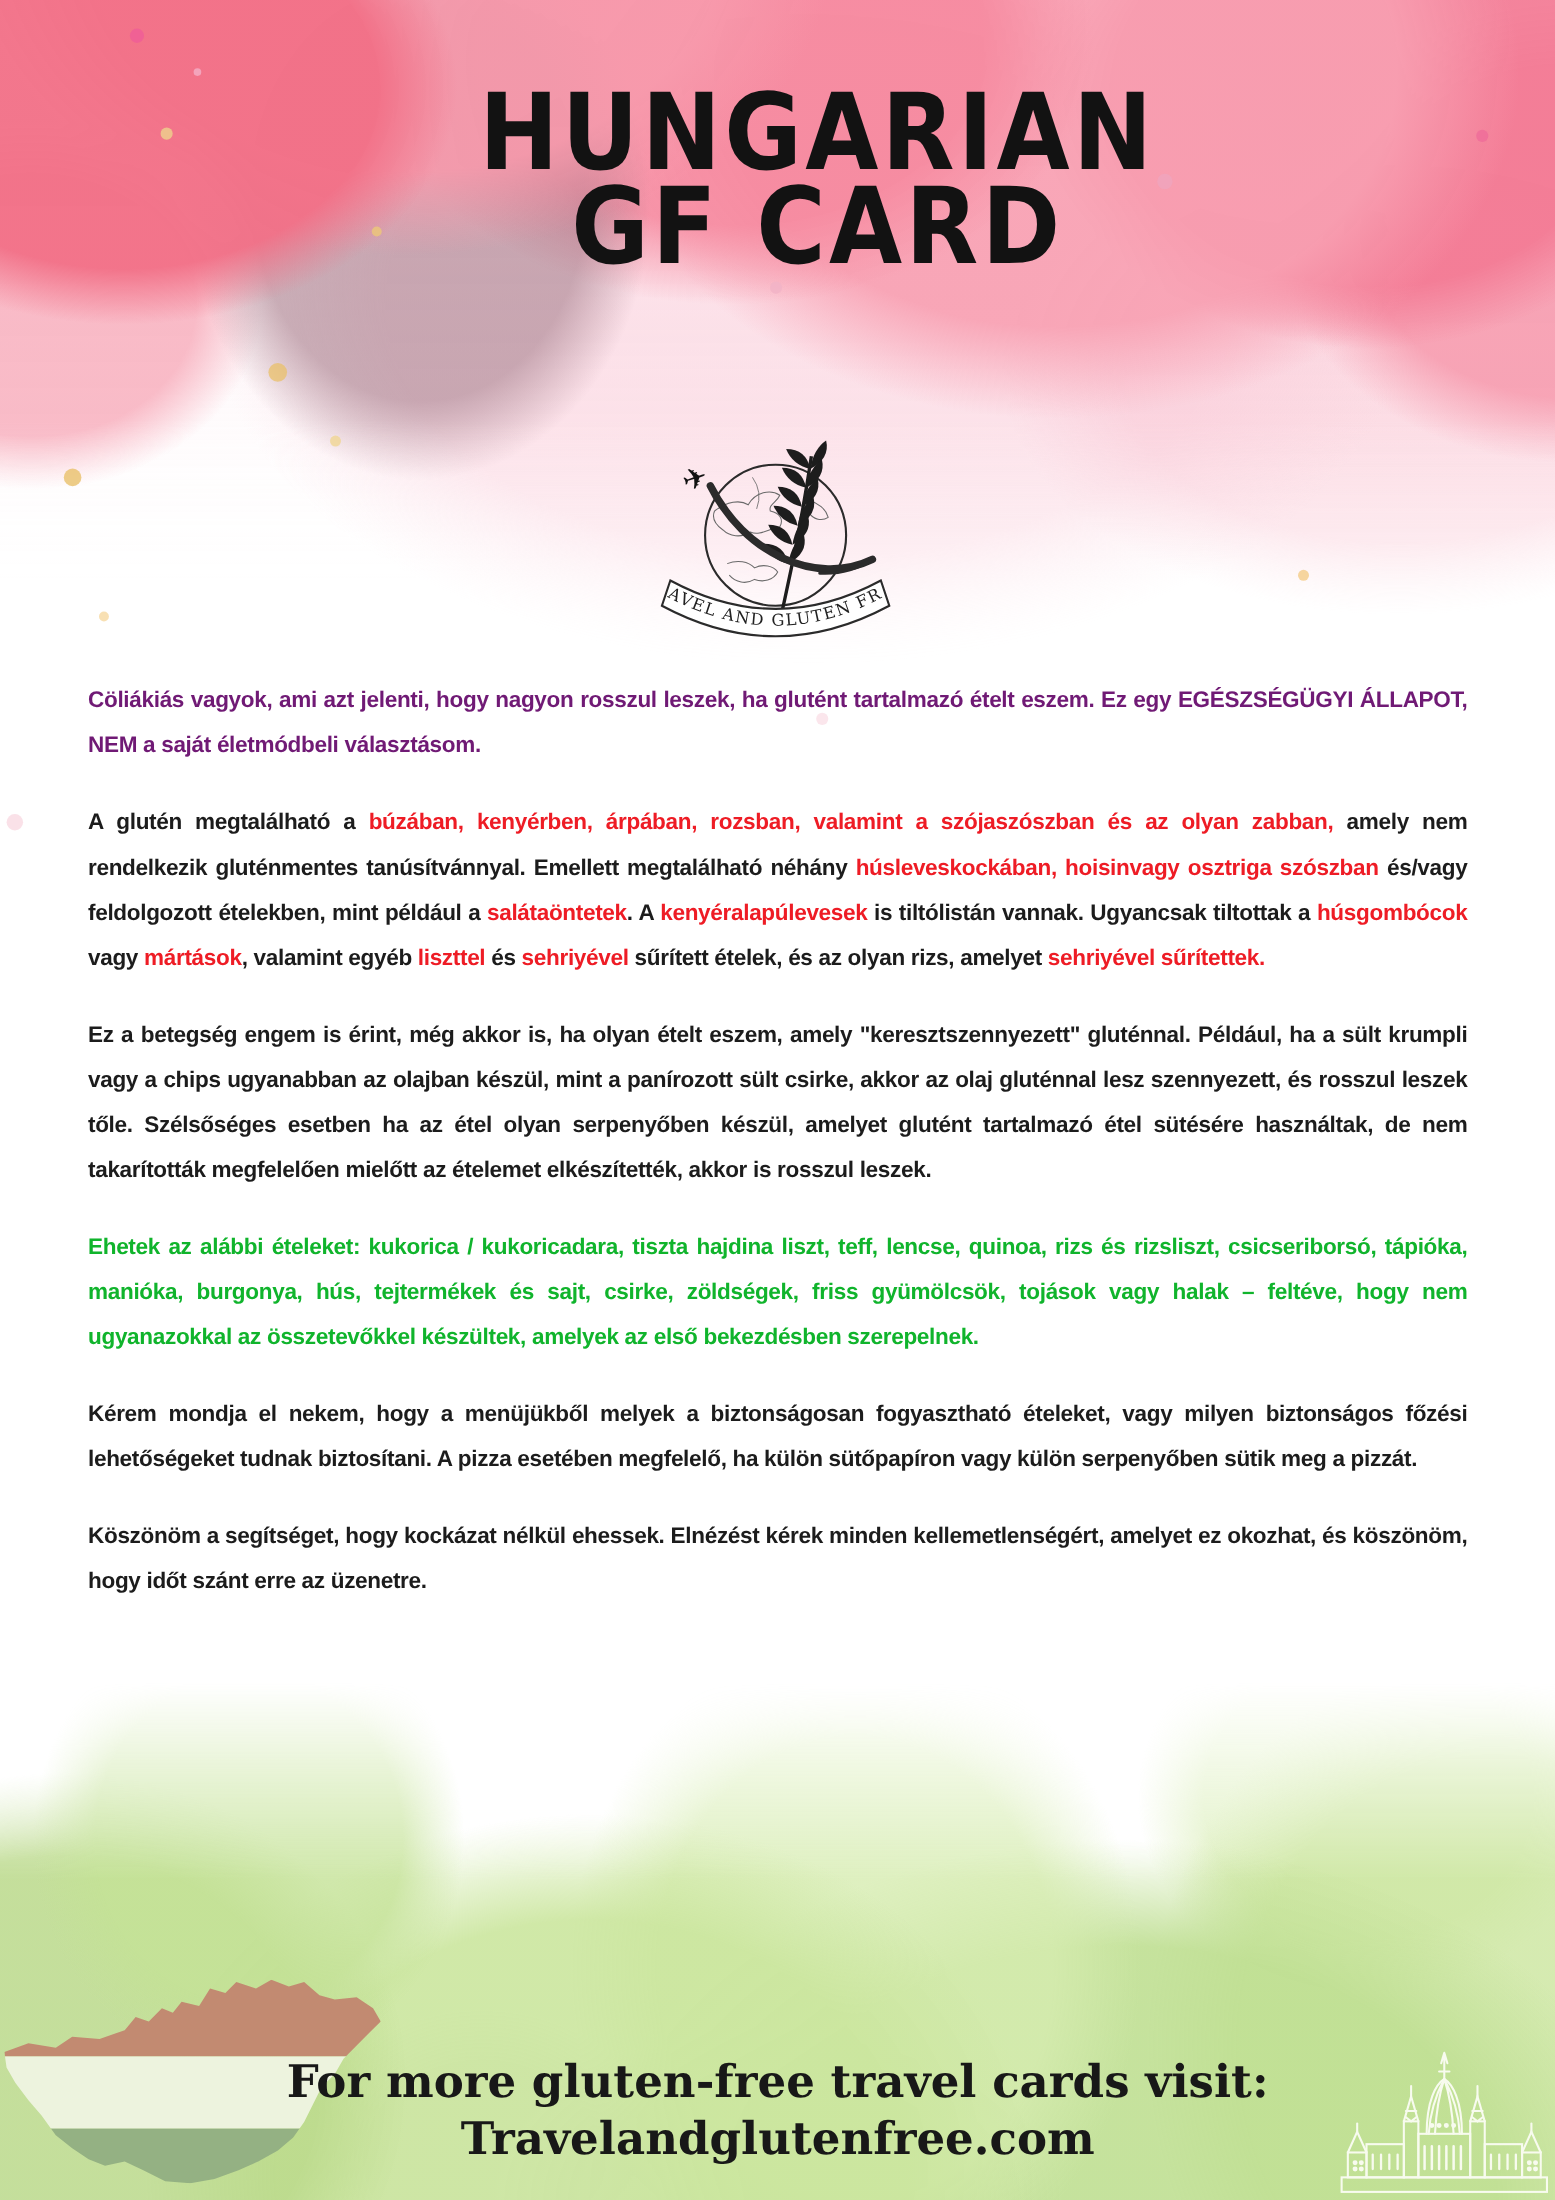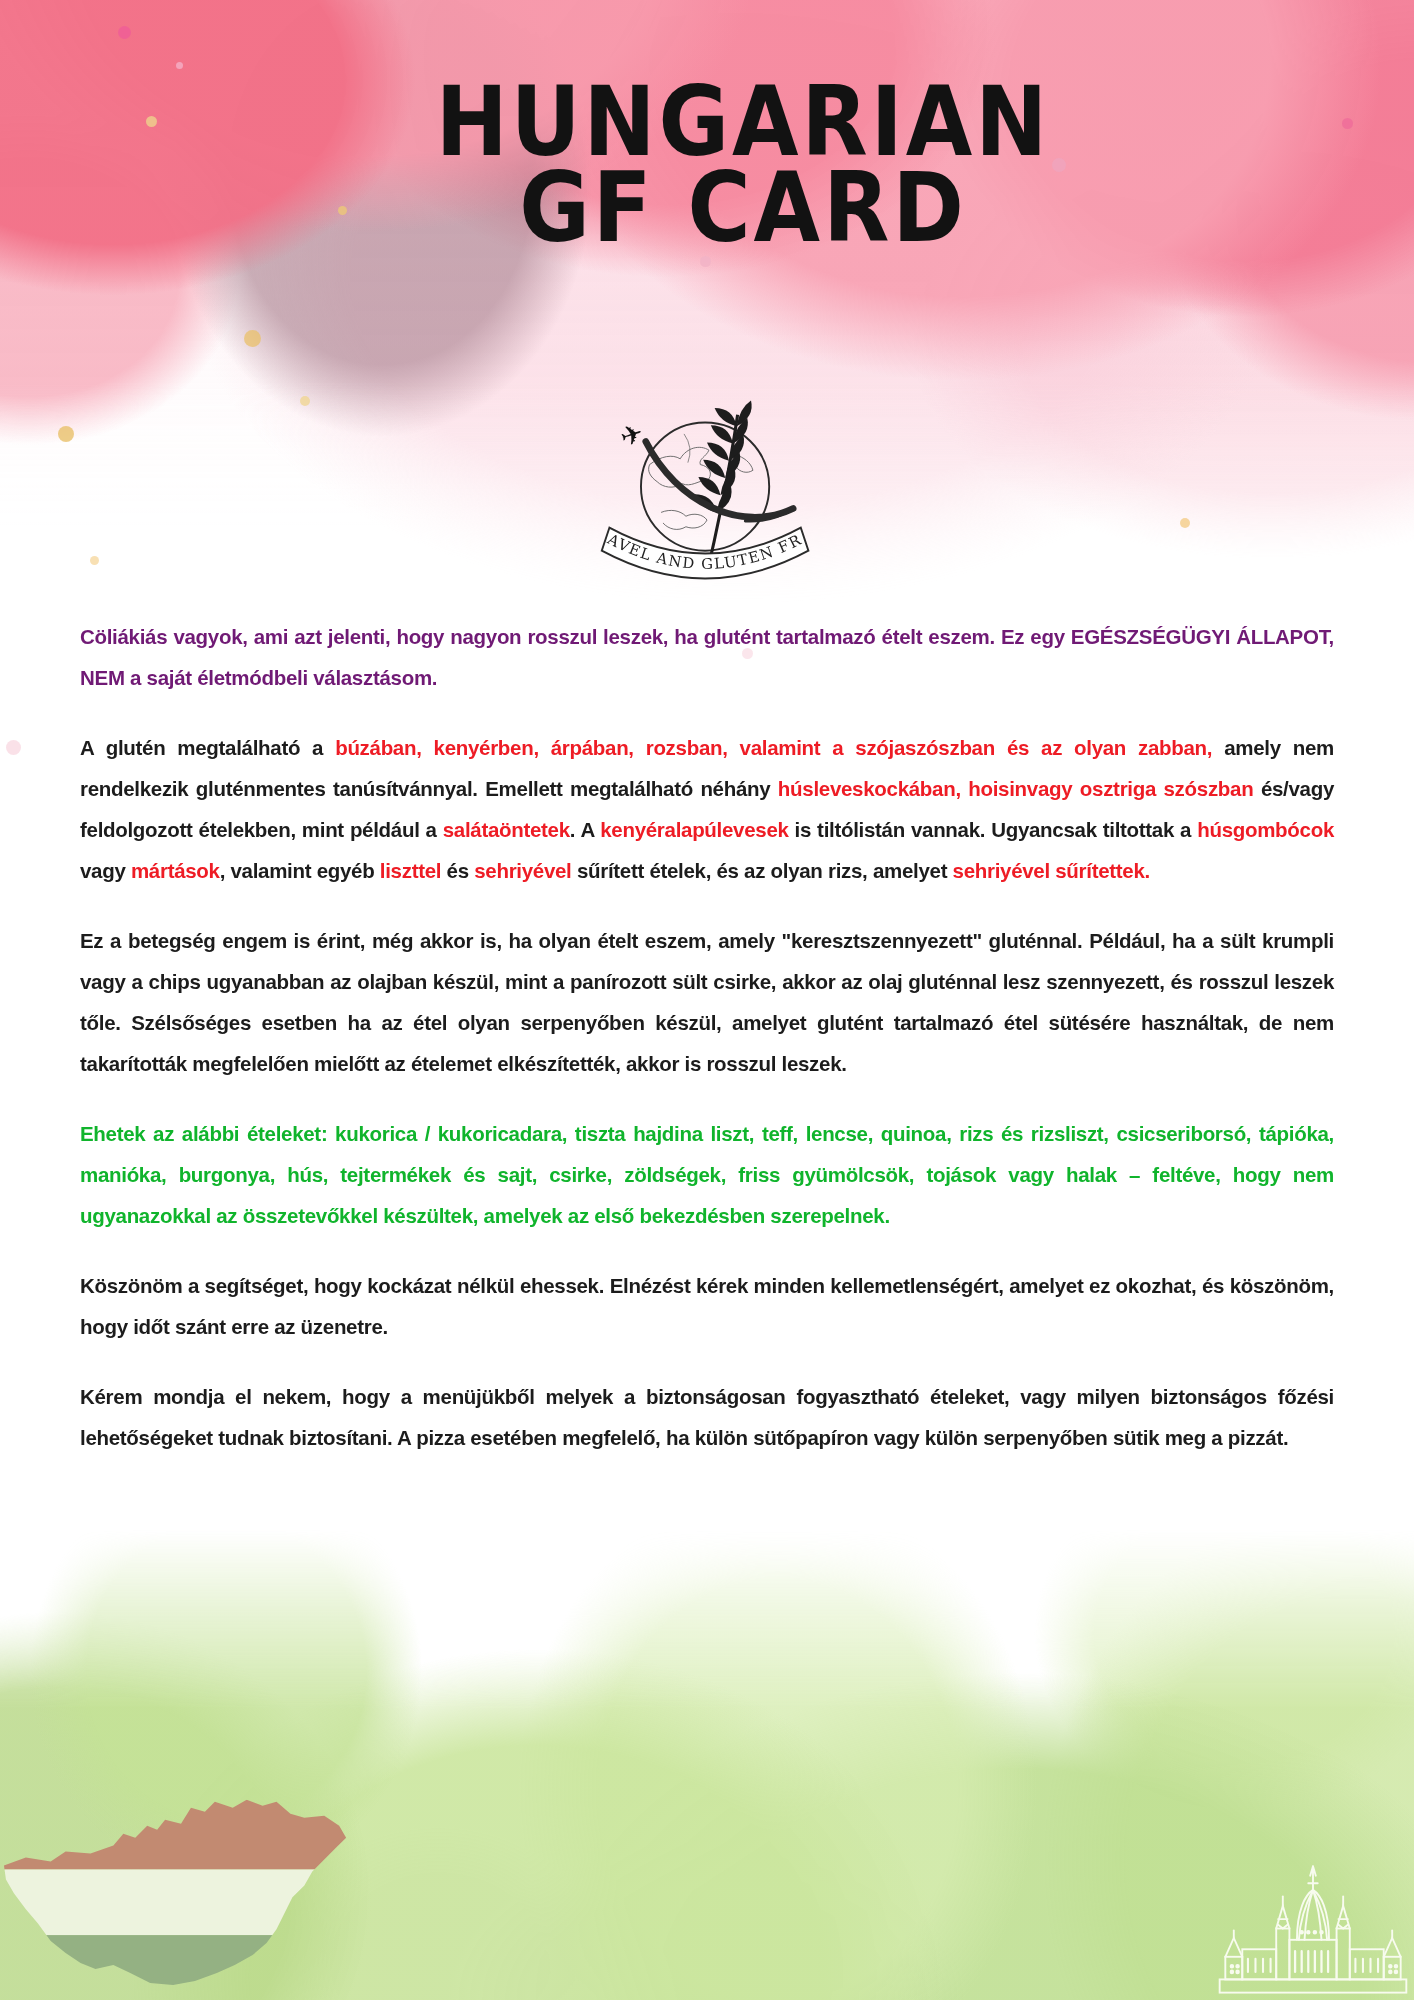--- a/index.html
+++ b/index.html
@@ -157,22 +157,22 @@
         </text>
       </g>
     </svg>
   </div>
 
   <div class="body-text">
       <p class="para"><span style="color: #701a75;">Cöliákiás vagyok, ami azt jelenti, hogy nagyon rosszul leszek, ha glutént tartalmazó ételt eszem. Ez egy EGÉSZSÉGÜGYI ÁLLAPOT, NEM a saját életmódbeli választásom.</span></p>
       <p class="para"><span style="color: rgb(28, 28, 28);">A glutén megtalálható a </span><span style="color: rgb(238, 28, 37);">búzában, kenyérben, árpában, rozsban, valamint a szójaszószban és az olyan zabban,</span><span style="color: rgb(28, 28, 28);"> amely nem rendelkezik gluténmentes tanúsítvánnyal. Emellett megtalálható néhány </span><span style="color: rgb(238, 28, 37);">húsleveskockában, hoisinvagy osztriga szószban</span><span style="color: rgb(28, 28, 28);"> és/vagy feldolgozott ételekben, mint például a </span><span style="color: rgb(238, 28, 37);">salátaöntetek</span><span style="color: rgb(28, 28, 28);">. A </span><span style="color: rgb(238, 28, 37);">kenyéralapúlevesek</span><span style="color: rgb(28, 28, 28);"> is tiltólistán vannak. Ugyancsak tiltottak a </span><span style="color: rgb(238, 28, 37);">húsgombócok</span><span style="color: rgb(28, 28, 28);"> vagy </span><span style="color: rgb(238, 28, 37);">mártások</span><span style="color: rgb(28, 28, 28);">, valamint egyéb </span><span style="color: rgb(238, 28, 37);">liszttel</span><span style="color: rgb(28, 28, 28);"> és </span><span style="color: rgb(238, 28, 37);">sehriyével</span><span style="color: rgb(28, 28, 28);"> sűrített ételek, és az olyan rizs, amelyet </span><span style="color: rgb(238, 28, 37);">sehriyével sűrítettek.</span></p>
       <p class="para"><span style="color: rgb(28, 28, 28);">Ez a betegség engem is érint, még akkor is, ha olyan ételt eszem, amely "keresztszennyezett" gluténnal. Például, ha a sült krumpli vagy a chips ugyanabban az olajban készül, mint a panírozott sült csirke, akkor az olaj gluténnal lesz szennyezett, és rosszul leszek tőle. Szélsőséges esetben ha az étel olyan serpenyőben készül, amelyet glutént tartalmazó étel sütésére használtak, de nem takarították megfelelően mielőtt az ételemet elkészítették, akkor is rosszul leszek.</span></p>
       <p class="para"><span style="color: rgb(16, 180, 44);">Ehetek az alábbi ételeket: kukorica / kukoricadara, tiszta hajdina liszt, teff, lencse, quinoa, rizs és rizsliszt, csicseriborsó, tápióka, manióka, burgonya, hús, tejtermékek és sajt, csirke, zöldségek, friss gyümölcsök, tojások vagy halak – feltéve, hogy nem ugyanazokkal az összetevőkkel készültek, amelyek az első bekezdésben szerepelnek.</span></p>
+      <p class="para"><span style="color: rgb(28, 28, 28);">Kérem mondja el nekem, hogy a menüjükből melyek a biztonságosan fogyasztható ételeket, vagy milyen biztonságos főzési lehetőségeket tudnak biztosítani. A pizza esetében megfelelő, ha külön sütőpapíron vagy külön serpenyőben sütik meg a pizzát.</span></p>
       <p class="para"><span style="color: rgb(28, 28, 28);">Köszönöm a segítséget, hogy kockázat nélkül ehessek. Elnézést kérek minden kellemetlenségért, amelyet ez okozhat, és köszönöm, hogy időt szánt erre az üzenetre.</span></p>
-      <p class="para"><span style="color: rgb(28, 28, 28);">Kérem mondja el nekem, hogy a menüjükből melyek a biztonságosan fogyasztható ételeket, vagy milyen biztonságos főzési lehetőségeket tudnak biztosítani. A pizza esetében megfelelő, ha külön sütőpapíron vagy külön serpenyőben sütik meg a pizzát.</span></p>
     </div>
 
   <div class="watercolor-footer"></div>
 
   <div class="hungary-map">
     <svg viewBox="0 0 380 230" xmlns="http://www.w3.org/2000/svg">
       <defs>
         <clipPath id="hungaryClip">
           <path d="M8 92 L30 84 L55 88 L70 78 L95 80 L118 72 L128 60 L140 64 L152 52 L162 56 L170 46 L186 50 L196 34 L210 38 L220 28 L238 34 L252 26 L268 32 L282 28 L296 40 L310 44 L330 42 L345 52 L352 64 L342 74 L330 86 L318 98 L310 112 L298 124 L290 140 L282 156 L272 170 L258 182 L240 192 L222 200 L200 208 L178 212 L155 210 L135 200 L118 192 L100 196 L85 190 L70 180 L55 168 L42 150 L30 136 L18 120 L10 106 Z"></path>
         </clipPath>
@@ -229,14 +229,18 @@
         <circle cx="193" cy="136" r="1.4" fill="#fbfdf4"></circle>
       <circle cx="187" cy="142" r="1.4" fill="#fbfdf4"></circle>
         <circle cx="193" cy="142" r="1.4" fill="#fbfdf4"></circle>
       <circle cx="93" cy="100" r="1.4" fill="#fbfdf4"></circle>
         <circle cx="100" cy="100" r="1.4" fill="#fbfdf4"></circle>
       <circle cx="107" cy="100" r="1.4" fill="#fbfdf4"></circle>
         <circle cx="114" cy="100" r="1.4" fill="#fbfdf4"></circle>
     </svg>
   </div>
 
+  <div class="footer-text">
+    <div class="footer-line1">For more gluten-free travel cards visit:</div>
+    <div class="footer-line2">Travelandglutenfree.com</div>
+  </div>
 
 </div>
 
 </body></html>

